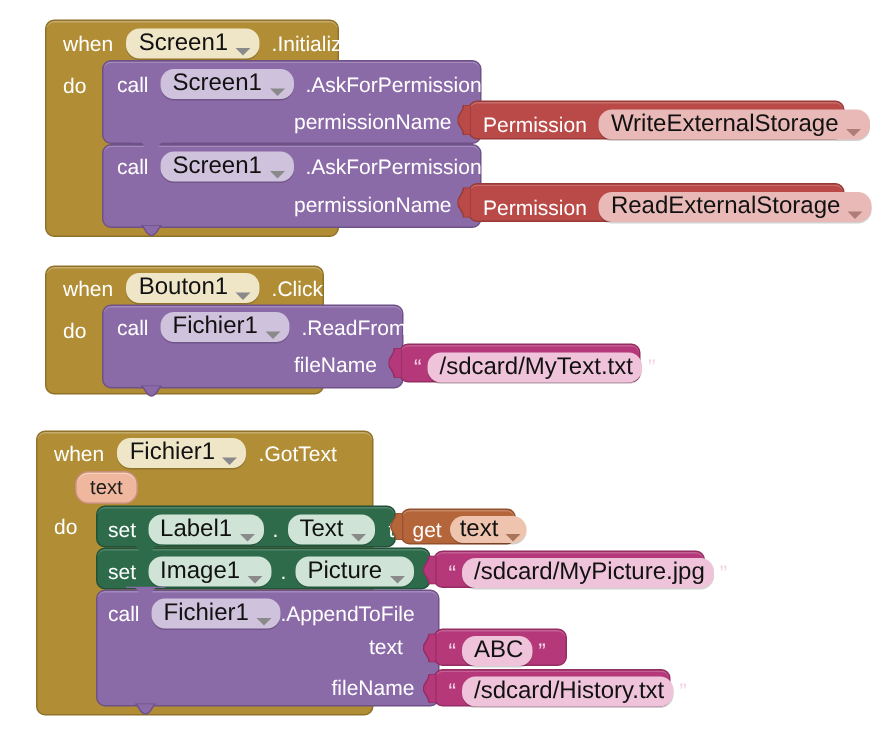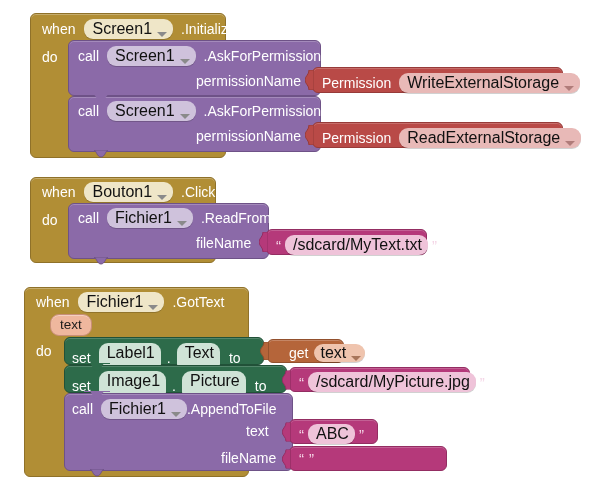--- a/index.html
+++ b/index.html
@@ -61,21 +61,21 @@
     display:inline-flex;align-items:flex-end;gap:5px;
     background:#EFE6C8;
     border-radius:9px;
     padding:2px 6px 2px 8px;
     color:#111;
     font-size:16px;line-height:1;
     white-space:nowrap;
     box-shadow:0 1px 0 rgba(0,0,0,.18);
   }
   .fld.purple{background:#CFC2DC;}
-  .fld.green{background:#CFE3D6;flex-direction:column;}
+  .fld.green{background:#CFE3D6;}
   .fld.red{background:#E8B9B7;}
   .fld.pink{background:#EFC3D9;}
   .fld.orange{background:#EFC4AE;}
   .tri{
     width:0;height:0;
     border-left:5px solid transparent;
     border-right:5px solid transparent;
     border-top:5px solid #8a8a8a;
     display:inline-block;
     flex:0 0 auto;
@@ -261,21 +261,21 @@
       <span>Text</span>
       <span class="tri"></span>
     </span>
     <span class="kw" style="margin-left:9px;">to</span>
   </div>
 
   <div class="blk getblk" style="left:267px;top:339px;width:77px;height:24px;">
     <svg class="plugshape" viewBox="0 0 9 20" style="height:18px;">
       <path d="M9,0 L9,20 L4,20 C4,15 0,14 0,10 C0,6 4,5 4,0 Z" fill="#B5653A" stroke="#92502d" stroke-width="1"></path>
     </svg>
-    <div class="row" style="left:21px;top:4px;">
+    <div class="row" style="left:7px;top:4px;">
       <span class="kw">get</span>
       <span class="fld orange" style="margin-left:6px;padding:1px 4px 1px 6px;">
         <span>text</span>
         <span class="tri orange"></span>
       </span>
     </div>
   </div>
 
   <div class="blk setblk" style="left:64px;top:365px;width:223px;height:28px;">
   </div>
@@ -341,17 +341,20 @@
   </div>
   <div class="row" style="left:221px;top:451px;">
     <span class="kw">fileName</span>
   </div>
   <div class="blk txtblk" style="left:289px;top:446px;width:158px;height:25px;">
     <svg class="plugshape" viewBox="0 0 9 20" style="height:19px;">
       <path d="M9,0 L9,20 L4,20 C4,15 0,14 0,10 C0,6 4,5 4,0 Z" fill="#B5397A" stroke="#932d62" stroke-width="1"></path>
     </svg>
     <div class="row" style="left:8px;top:4px;">
       <span class="q">“</span>
+      <span class="fld pink" style="margin-left:3px;">
+        <span>/sdcard/History.txt</span>
+      </span>
       <span class="q" style="margin-left:3px;">”</span>
     </div>
   </div>
 
 </div>
 
 </body></html>

